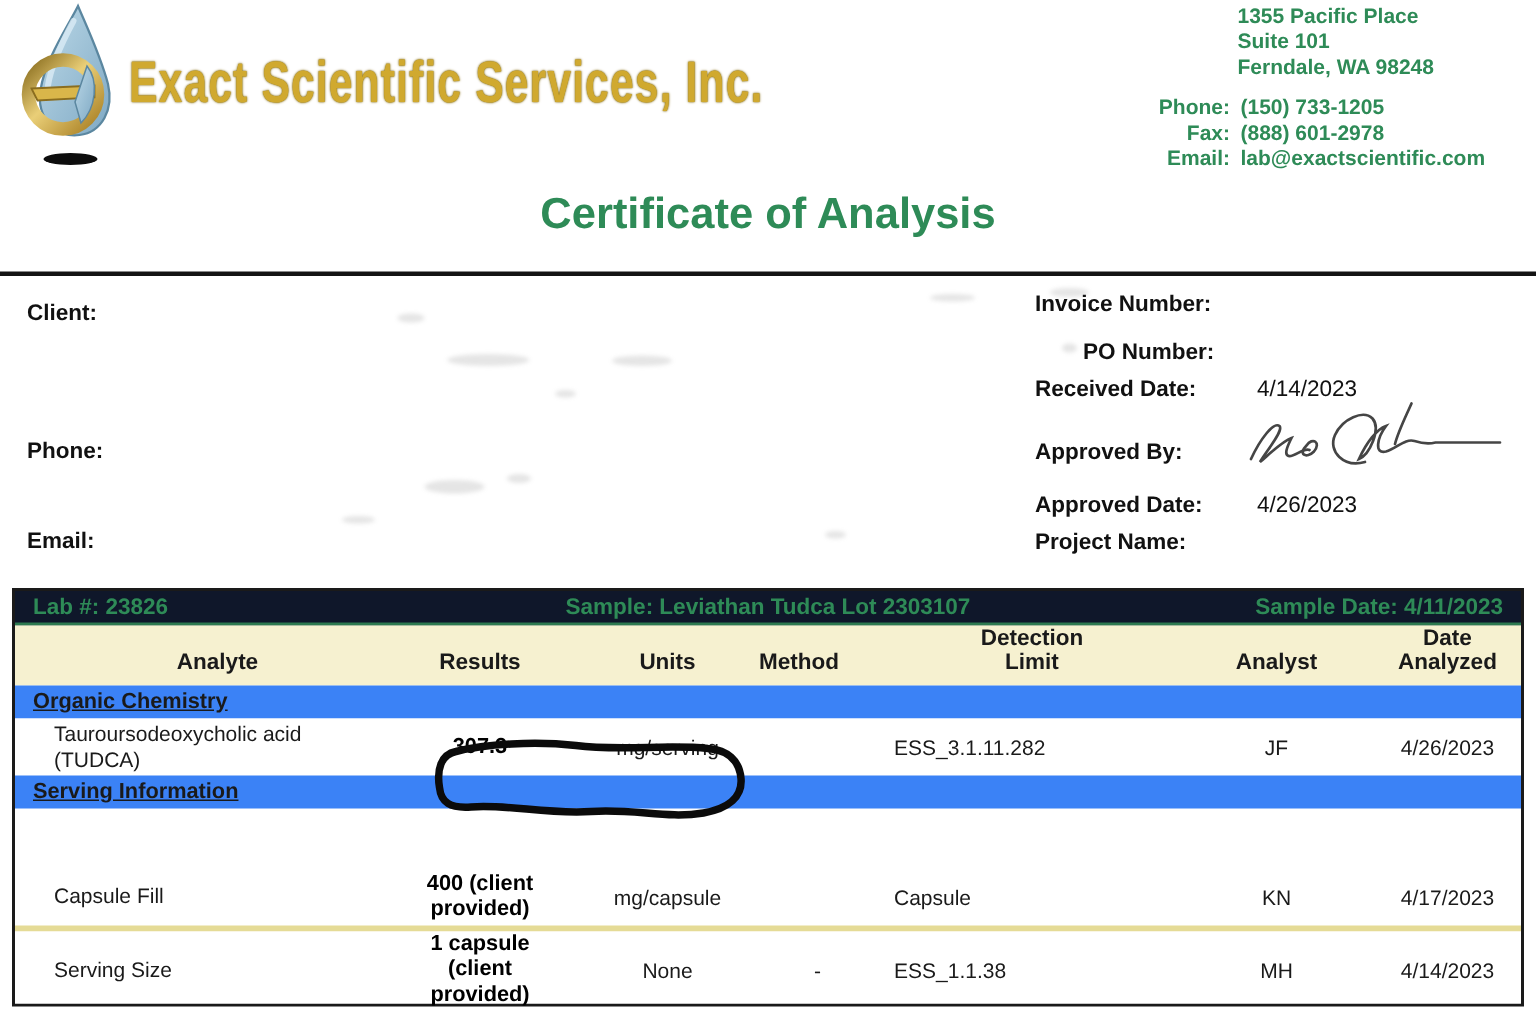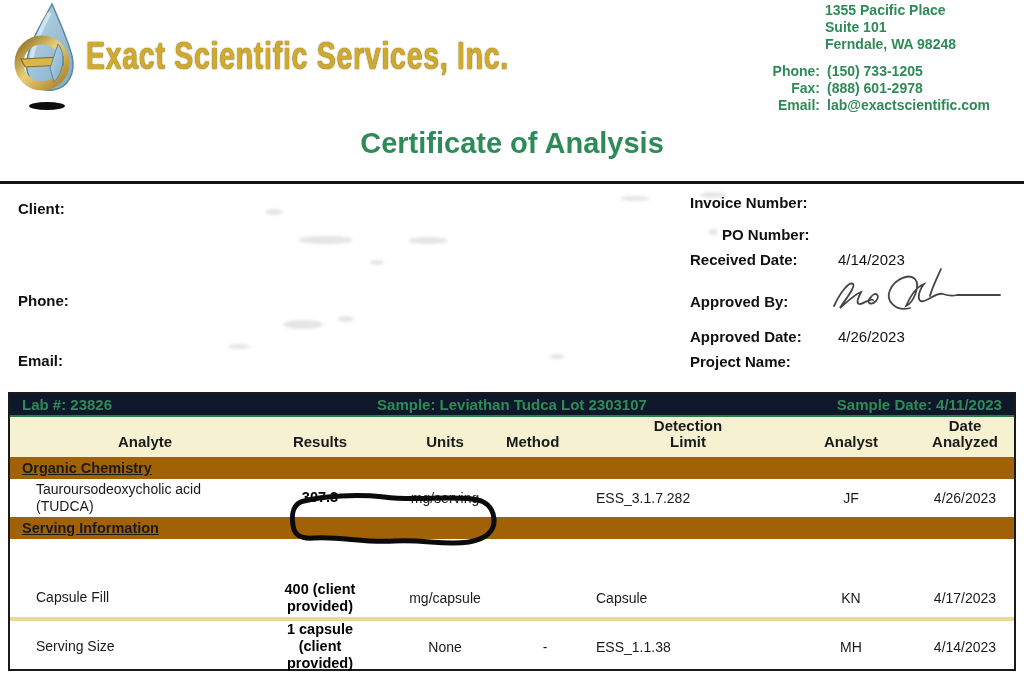--- a/index.html
+++ b/index.html
@@ -51,21 +51,21 @@
   .lab-row .cell-right { width:30%; text-align:right; padding-right:12px; }
   .grid-row { display:grid; grid-template-columns:240px 140px 110px 90px 196px 130px 98px; }
   .head-row {
     height:46px; background:#f6f1d0; font-size:15px; font-weight:bold;
     align-items:end; padding-bottom:7px;
   }
   .head-row .hc { text-align:center; line-height:16px; }
   .head-row .h-analyte { text-align:center; padding-left:30px; }
   .head-row .h-method  { text-align:left; padding-left:6px; }
   .section-row {
-    height:27px; background:#a16207; display:flex; align-items:center;
+    height:27px; background:#3b82f6; display:flex; align-items:center;
     padding-left:12px; font-size:14.5px; font-weight:bold;
   }
   .section-row span { text-decoration:underline; }
   .data-row { background:#ffffff; align-items:center; font-size:14px; }
   .r-tudca { height:46px; }
   .r-capsule { height:46px;margin-top:40px; }
   .r-serving { height:48px; }
   .sep-row { height:5px; background:#e5db96; }
   .c-analyte { padding-left:26px; line-height:17px; }
   .c-center { text-align:center; }
@@ -190,21 +190,21 @@
 
     <div class="section-row">
       <span>Organic Chemistry</span>
     </div>
 
     <div class="grid-row data-row r-tudca">
       <div class="c-analyte">Tauroursodeoxycholic acid (TUDCA)</div>
       <div class="c-center"><span class="red-val">307.3</span></div>
       <div class="c-center">mg/serving</div>
       <div class="c-center"></div>
-      <div class="c-method">ESS_3.1.7.282</div>
+      <div class="c-method">ESS_3.1.11.282</div>
       <div class="c-center">JF</div>
       <div class="c-center">4/26/2023</div>
     </div>
 
     <div class="section-row">
       <span>Serving Information</span>
     </div>
 
     <div class="grid-row data-row r-capsule">
       <div class="c-analyte">Capsule Fill</div>

